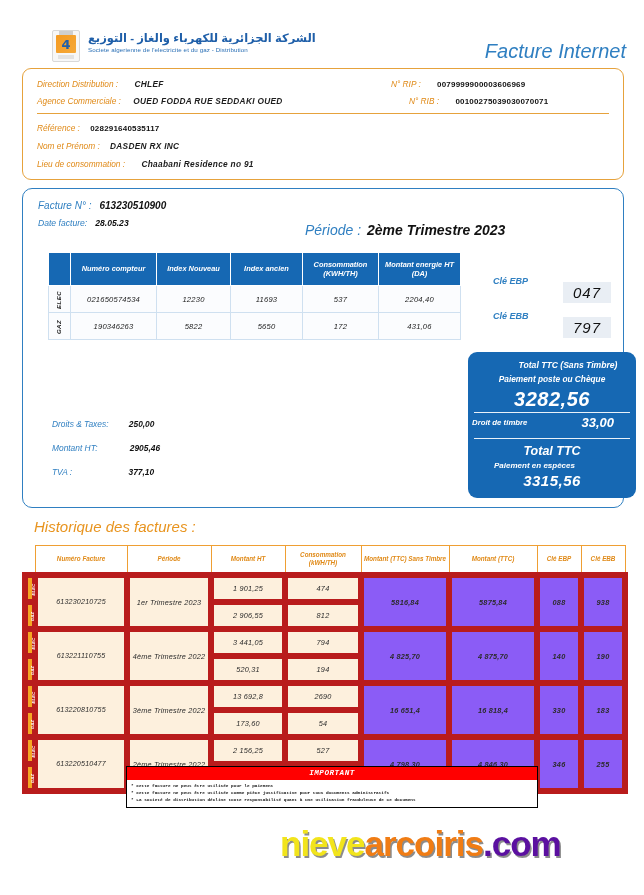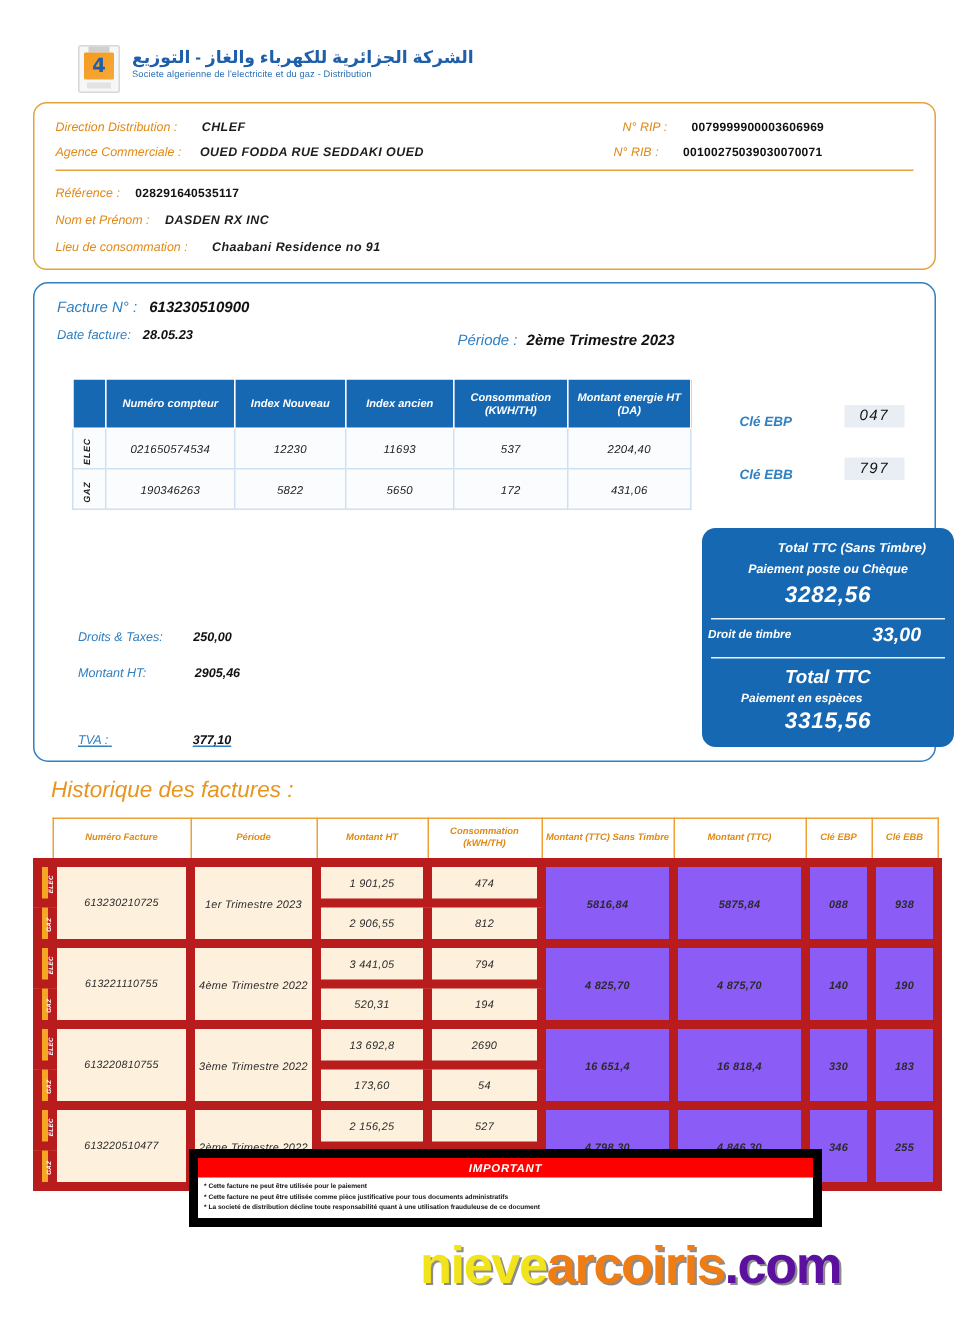--- a/index.html
+++ b/index.html
@@ -37,49 +37,49 @@
   .val-n{color:#111;font-style:normal;font-weight:bold;letter-spacing:.2px;font-size:8px;}
   .ident-sep{position:absolute;left:14px;top:44px;width:572px;height:1px;background:#e6a23c;}
 
   
   .mainbox{position:absolute;left:22px;top:188px;width:600px;height:318px;
       border:1px solid #2f7fc1;border-radius:10px;background:#fff;}
   .f-num{position:absolute;left:38px;top:200px;font-size:10px;font-style:italic;color:#2f7fc1;}
   .f-num b{color:#111;font-style:italic;font-weight:bold;margin-left:8px;}
   .f-date{position:absolute;left:38px;top:218px;font-size:8.6px;font-style:italic;color:#2f7fc1;}
   .f-date b{color:#111;font-style:italic;font-weight:bold;margin-left:8px;}
-  .f-per{position:absolute;left:305px;top:222px;font-size:10px;font-style:italic;color:#2f7fc1;}
+  .f-per{position:absolute;left:305px;top:222px;font-size:14px;font-style:italic;color:#2f7fc1;}
   .f-per b{color:#111;font-style:italic;font-weight:bold;margin-left:6px;}
 
   
   .ctab{position:absolute;left:48px;top:252px;width:412px;}
   .ctab table{border-collapse:collapse;width:412px;table-layout:fixed;}
   .ctab th{background:#1668b3;color:#fff;font-size:7.4px;font-style:italic;font-weight:bold;
       border:1px solid #fff;height:32px;line-height:1.25;padding:0 2px;text-align:center;}
   .ctab td{border:1px solid #cfe0f0;height:24px;text-align:center;font-size:7.6px;
       color:#222;background:#fbfcfe;font-style:italic;letter-spacing:.2px;}
   .vlabel{background:#1668b3;color:#fff;width:22px;}
   .vlabel span{display:inline-block;transform:rotate(-90deg);font-size:6px;
       font-weight:bold;letter-spacing:.5px;white-space:nowrap;}
 
   
   .cle{position:absolute;font-size:9px;font-style:italic;color:#2f7fc1;font-weight:bold;}
-  .cle-v{position:absolute;background:#e9eef4;color:#111;font-size:10px;font-style:italic;
-      padding:2px 10px;letter-spacing:1px;}
+  .cle-v{position:absolute;background:#e9eef4;color:#111;font-size:15px;font-style:italic;
+      padding:2px 10px;letter-spacing:1px;margin-top:12px;}
 
   
   .tl{position:absolute;font-size:8.4px;font-style:italic;color:#2f7fc1;}
   .tl b{color:#111;font-weight:bold;font-style:italic;}
 
   
   .bluebox{position:absolute;left:468px;top:352px;width:168px;height:146px;
       background:#1668b3;border-radius:9px;color:#fff;text-align:center;}
   .bb-l1{position:absolute;top:8px;width:200px;font-size:8.6px;font-style:italic;font-weight:bold;}
   .bb-l2{position:absolute;top:22px;width:168px;font-size:8.3px;font-style:italic;font-weight:bold;}
-  .bb-v1{position:absolute;top:36px;width:168px;font-size:15px;font-style:italic;font-weight:bold;letter-spacing:.5px;}
+  .bb-v1{position:absolute;top:36px;width:168px;font-size:20px;font-style:italic;font-weight:bold;letter-spacing:.5px;}
   .bb-div1{position:absolute;top:60px;left:6px;width:156px;height:1px;background:#e8f1f9;}
   .bb-l3{position:absolute;top:66px;left:4px;font-size:7.8px;font-style:italic;font-weight:bold;}
   .bb-v2{position:absolute;top:63px;right:22px;font-size:13px;font-style:italic;font-weight:bold;}
   .bb-div2{position:absolute;top:86px;left:6px;width:156px;height:1px;background:#e8f1f9;}
   .bb-l4{position:absolute;top:92px;width:168px;font-size:12.5px;font-style:italic;font-weight:bold;}
   .bb-l5{position:absolute;top:109px;width:133px;font-size:8px;font-style:italic;font-weight:bold;}
   .bb-v3{position:absolute;top:120px;width:168px;font-size:15px;font-style:italic;font-weight:bold;letter-spacing:.5px;}
 
   
   .hist-title{position:absolute;left:34px;top:518px;font-size:15px;font-style:italic;color:#e8941f;}
@@ -89,21 +89,21 @@
       font-weight:bold;height:26px;line-height:1.3;text-align:center;background:#fff;padding:0 1px;}
   .hist td{border:6px solid #b91c1c;font-size:7.3px;color:#2b2b2b;text-align:center;
       height:19px;background:#fdf0dd;font-style:italic;letter-spacing:.2px;}
   .hist td.flag{background:#f5a623;width:8px;padding:0;}
   .hist td.flag span{display:inline-block;transform:rotate(-90deg);color:#fff;font-size:4.2px;
       font-weight:bold;white-space:nowrap;}
   .hist td.num{background:#fdf0dd;font-size:7.1px;}
   .hist td.shade{background:#8b5cf6;font-weight:bold;}
 
   
-  .impbox{position:absolute;left:126px;top:766px;width:410px;border:6px solid #000000;background:#fff;}
+  .impbox{position:absolute;left:126px;top:766px;width:410px;border:1px solid #000000;background:#fff;font-family:Liberation Mono, monospace;}
   .imp-h{background:#ff0000;color:#fff;text-align:center;font-size:7.6px;font-style:italic;
       font-weight:bold;height:13px;line-height:13px;letter-spacing:.5px;}
   .imp-b{padding:3px 4px 4px 4px;}
   .imp-b div{font-size:4.4px;color:#111;font-weight:bold;line-height:1.55;white-space:nowrap;}
 
   
   .wm{position:absolute;left:280px;top:824px;font-size:35px;font-weight:bold;
       font-family:"Liberation Sans",sans-serif;letter-spacing:-1px;
       text-shadow:1.5px 1.5px 0 rgba(0,0,0,.45);}
   .wm .a{color:#f2e41c;} .wm .b{color:#f07c14;} .wm .c{color:#5b10a0;}
@@ -116,34 +116,35 @@
   <div class="hdr">
     <div class="logo">
       <div class="logo-cap"></div>
       <div class="logo-inner">
         <span class="logo-glyph">4</span>
       </div>
       <div class="logo-foot"></div>
     </div>
     <div class="ar">الشركة الجزائرية للكهرباء والغاز - التوزيع</div>
     <div class="fr">Societe algerienne de l'electricite et du gaz - Distribution</div>
+    <div class="facture-internet">Facture Internet</div>
     <div class="hdr-rule"></div>
   </div>
 
   <div class="ident">
     <div class="ident-sep"></div>
     <div class="row" style="left:14px;top:10px;">
       <span class="lbl-o">Direction Distribution :</span>
       <span class="val-d" style="margin-left:14px;">CHLEF</span>
     </div>
     <div class="row" style="left:14px;top:27px;">
       <span class="lbl-o">Agence Commerciale :</span>
       <span class="val-d" style="margin-left:10px;">OUED FODDA   RUE SEDDAKI OUED</span>
     </div>
-    <div class="row" style="left:392px;top:10px;">
+    <div class="row" style="left:368px;top:10px;">
       <span class="lbl-o">N° RIP :</span>
       <span class="val-n" style="margin-left:14px;">0079999900003606969</span>
     </div>
     <div class="row" style="left:386px;top:27px;">
       <span class="lbl-o">N° RIB :</span>
       <span class="val-n" style="margin-left:14px;">00100275039030070071</span>
     </div>
     <div class="row" style="left:14px;top:54px;">
       <span class="lbl-o">Référence :</span>
       <span class="val-n" style="margin-left:8px;">028291640535117</span>
@@ -215,21 +216,21 @@
   <div class="cle-v" style="left:563px;top:305px;">797</div>
 
   <div class="tl" style="left:52px;top:419px;">
     <span>Droits &amp; Taxes:</span>
     <b style="margin-left:18px;">250,00</b>
   </div>
   <div class="tl" style="left:52px;top:443px;">
     <span>Montant HT:</span>
     <b style="margin-left:30px;">2905,46</b>
   </div>
-  <div class="tl" style="left:52px;top:488px;text-decoration:underline;">
+  <div class="tl" style="left:52px;top:467px;">
     <span>TVA :</span>
     <b style="margin-left:54px;">377,10</b>
   </div>
 
   <div class="bluebox">
     <div class="bb-l1">Total TTC (Sans Timbre)</div>
     <div class="bb-l2">Paiement poste ou Chèque</div>
     <div class="bb-v1">3282,56</div>
     <div class="bb-div1"></div>
     <div class="bb-l3">Droit de timbre</div>

